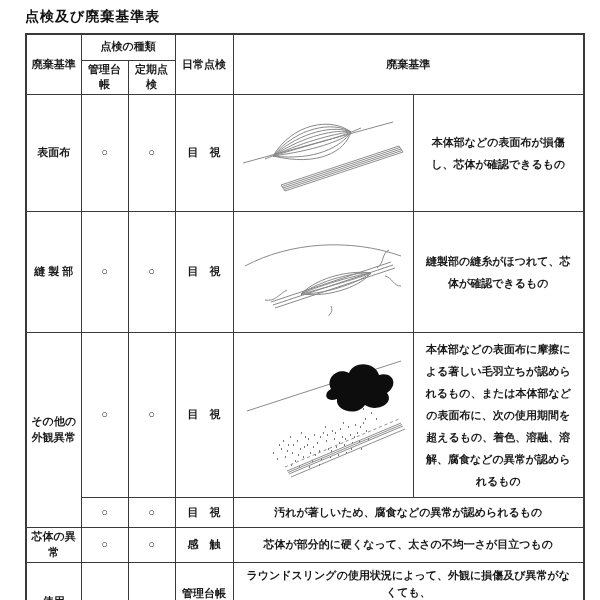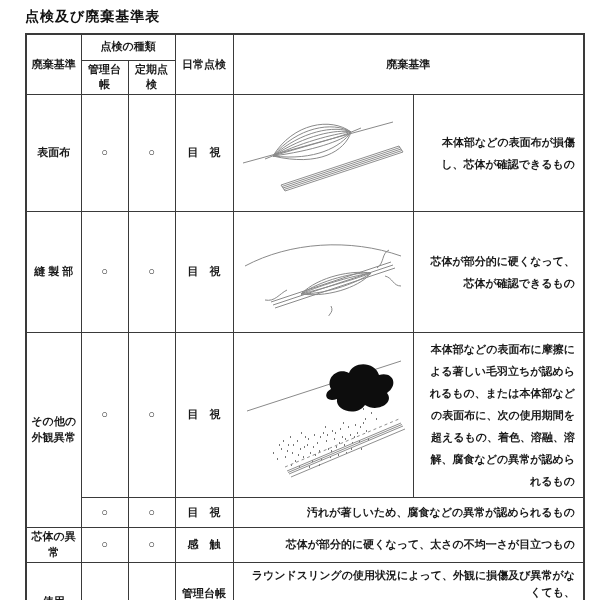--- a/index.html
+++ b/index.html
@@ -24,21 +24,21 @@
     border: 1px solid #3a3a3a;
     font-size: 11px; font-weight: bold;
     text-align: center; vertical-align: middle;
     color: #1a1a1a;
     padding: 1px 2px;
     white-space: pre-line;
     line-height: 1.45;
   }
   .main-table th { font-weight: bold; }
   td.criteria-text, td.criteria-wide {
-    text-align: right; padding: 4px 8px;
+    text-align: center; padding: 4px 8px;
     white-space: pre-line;
   }
   td.criteria-text { line-height: 2.0; }
   td.criteria-wide { line-height: 1.55; }
   td.illu-cell { padding: 0; vertical-align: middle; }
   td.illu-cell svg { display: block; margin: 0 auto; }
   .mark { font-size: 13px; }
   .h-top { height: 26px; }
   .h-r1 { height: 87px; }
   .h-r2 { height: 90px; }
@@ -129,21 +129,21 @@
             <path d="M66,66 C90,60 124,50 136,45"></path>
             <path d="M66,66 C94,66 126,53 136,45"></path>
             <path d="M66,66 C98,70 128,56 136,45"></path>
             <path d="M52,62 C44,66 40,74 30,72"></path>
             <path d="M96,78 C100,86 90,86 94,94"></path>
             <path d="M142,40 C150,34 146,26 154,22"></path>
             <path d="M150,48 C158,50 158,58 166,58"></path>
           </g>
         </svg>
       </td>
-      <td class="criteria-text">芯体が部分的に硬くなって、芯体が確認できるもの</td>
+      <td class="criteria-text">縫製部の縫糸がほつれて、芯体が確認できるもの</td>
     </tr>
 
     <tr class="h-r3">
       <td rowspan="2">その他の
 外観異常</td>
       <td class="mark">○</td>
       <td class="mark">○</td>
       <td>目　視</td>
       <td class="illu-cell">
         <svg width="176" height="132" viewBox="0 0 176 132">

